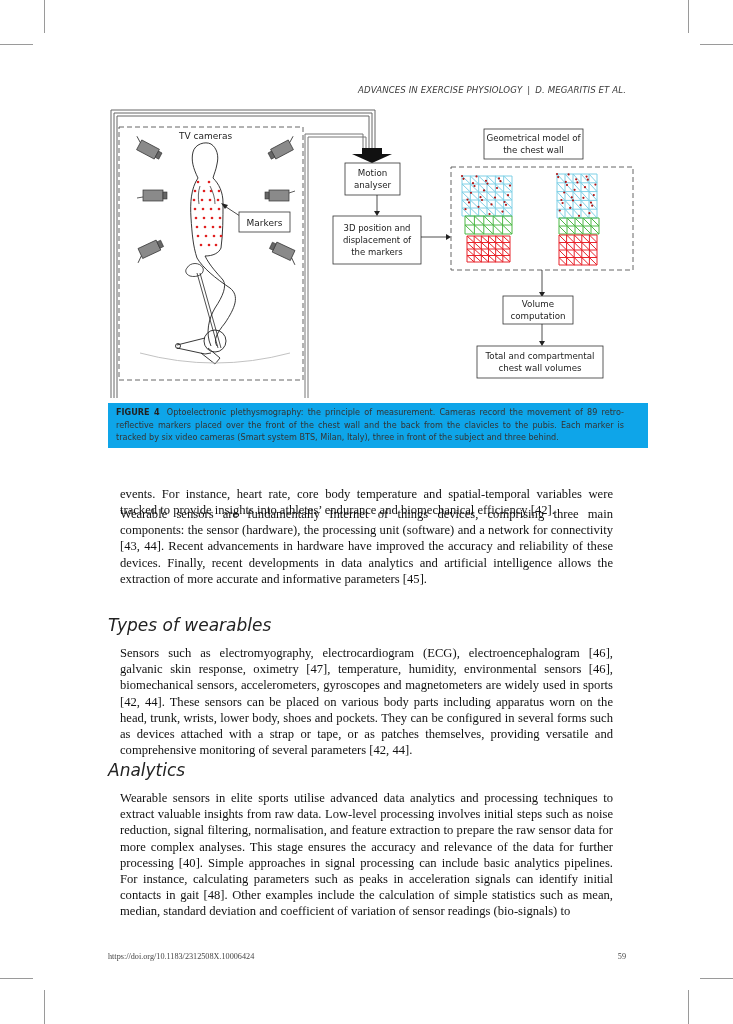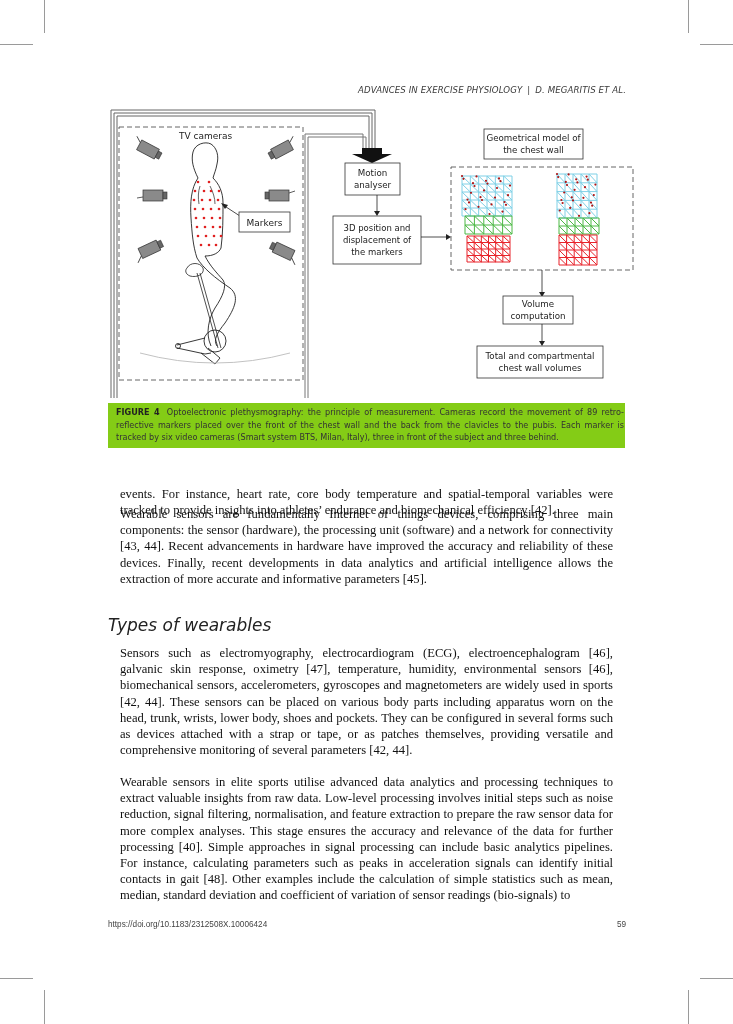--- a/index.html
+++ b/index.html
@@ -8,37 +8,37 @@
   .running-head {
     position: absolute; left: 300px; width: 326px; top: 85px;
     text-align: right; font-family: "DejaVu Sans", sans-serif;
     font-size: 8.6px; letter-spacing: 0.1px; color: #3a3a3a; font-style: italic;
   }
   .running-head .sep { margin: 0 5px; }
   #figure { position: absolute; left: 105px; top: 108px; width: 530px; height: 290px; }
   .fig-text { font-family: "DejaVu Sans", sans-serif; fill: #222; }
   .caption {
     position: absolute; left: 108px; top: 403px; width: 508px;
-    padding: 3px 1px 4px 8px; background: #84cc16;
+    padding: 3px 24px 4px 8px; background: #0ea5e9;
     font-family: "DejaVu Sans", sans-serif; font-size: 8.1px; line-height: 12.6px;
     color: #333; text-align: justify;
   }
   .caption b { font-weight: bold; color: #222; margin-right: 3px; }
   .body {
     position: absolute; left: 108px; width: 517px;
     font-family: "Liberation Serif", serif; font-size: 12.6px; line-height: 16.2px;
     color: #111; text-align: justify;
   }
   .body p { margin: 12px; }
   .heading {
     font-family: "DejaVu Sans", sans-serif; font-style: italic;
     font-size: 17px; color: #222; line-height: 16px; display: block;
   }
   .footer {
-    position: absolute; top: 920px; font-family: Liberation Sans, sans-serif;
+    position: absolute; top: 952px; font-family: Liberation Serif, serif;
     font-size: 8.2px; color: #444;
   }
 </style>
 </head>
 <body>
 
 <div class="crop" style="left:44px;top:0;width:1px;height:33px;"></div>
 <div class="crop" style="left:0;top:44px;width:33px;height:1px;"></div>
 <div class="crop" style="left:688px;top:0;width:1px;height:33px;"></div>
 <div class="crop" style="left:700px;top:44px;width:33px;height:1px;"></div>
@@ -438,17 +438,18 @@
   <p>events. For instance, heart rate, core body temperature and spatial-temporal variables were tracked to provide insights into athletes’ endurance and biomechanical efficiency [42].</p>
 </div>
 <div class="body" style="top:494px;">
   <p>Wearable sensors are fundamentally Internet of things devices, comprising three main components: the sensor (hardware), the processing unit (software) and a network for connectivity [43, 44]. Recent advancements in hardware have improved the accuracy and reliability of these devices. Finally, recent developments in data analytics and artificial intelligence allows the extraction of more accurate and informative parameters [45].</p>
 </div>
 <div class="body" style="top:617px;">
   <span class="heading">Types of wearables</span>
   <p>Sensors such as electromyography, electrocardiogram (ECG), electroencephalogram [46], galvanic skin response, oximetry [47], temperature, humidity, environmental sensors [46], biomechanical sensors, accelerometers, gyroscopes and magnetometers are widely used in sports [42, 44]. These sensors can be placed on various body parts including apparatus worn on the head, trunk, wrists, lower body, shoes and pockets. They can be configured in several forms such as devices attached with a strap or tape, or as patches themselves, providing versatile and comprehensive monitoring of several parameters [42, 44].</p>
 </div>
 <div class="body" style="top:762px;">
+  <span class="heading">Analytics</span>
   <p>Wearable sensors in elite sports utilise advanced data analytics and processing techniques to extract valuable insights from raw data. Low-level processing involves initial steps such as noise reduction, signal filtering, normalisation, and feature extraction to prepare the raw sensor data for more complex analyses. This stage ensures the accuracy and relevance of the data for further processing [40]. Simple approaches in signal processing can include basic analytics pipelines. For instance, calculating parameters such as peaks in acceleration signals can identify initial contacts in gait [48]. Other examples include the calculation of simple statistics such as mean, median, standard deviation and coefficient of variation of sensor readings (bio-signals) to</p>
 </div>
 
 <div class="footer" style="left:108px;">https://doi.org/10.1183/2312508X.10006424</div>
 <div class="footer" style="left:560px;width:66px;text-align:right;">59</div>
 
 </body></html>

